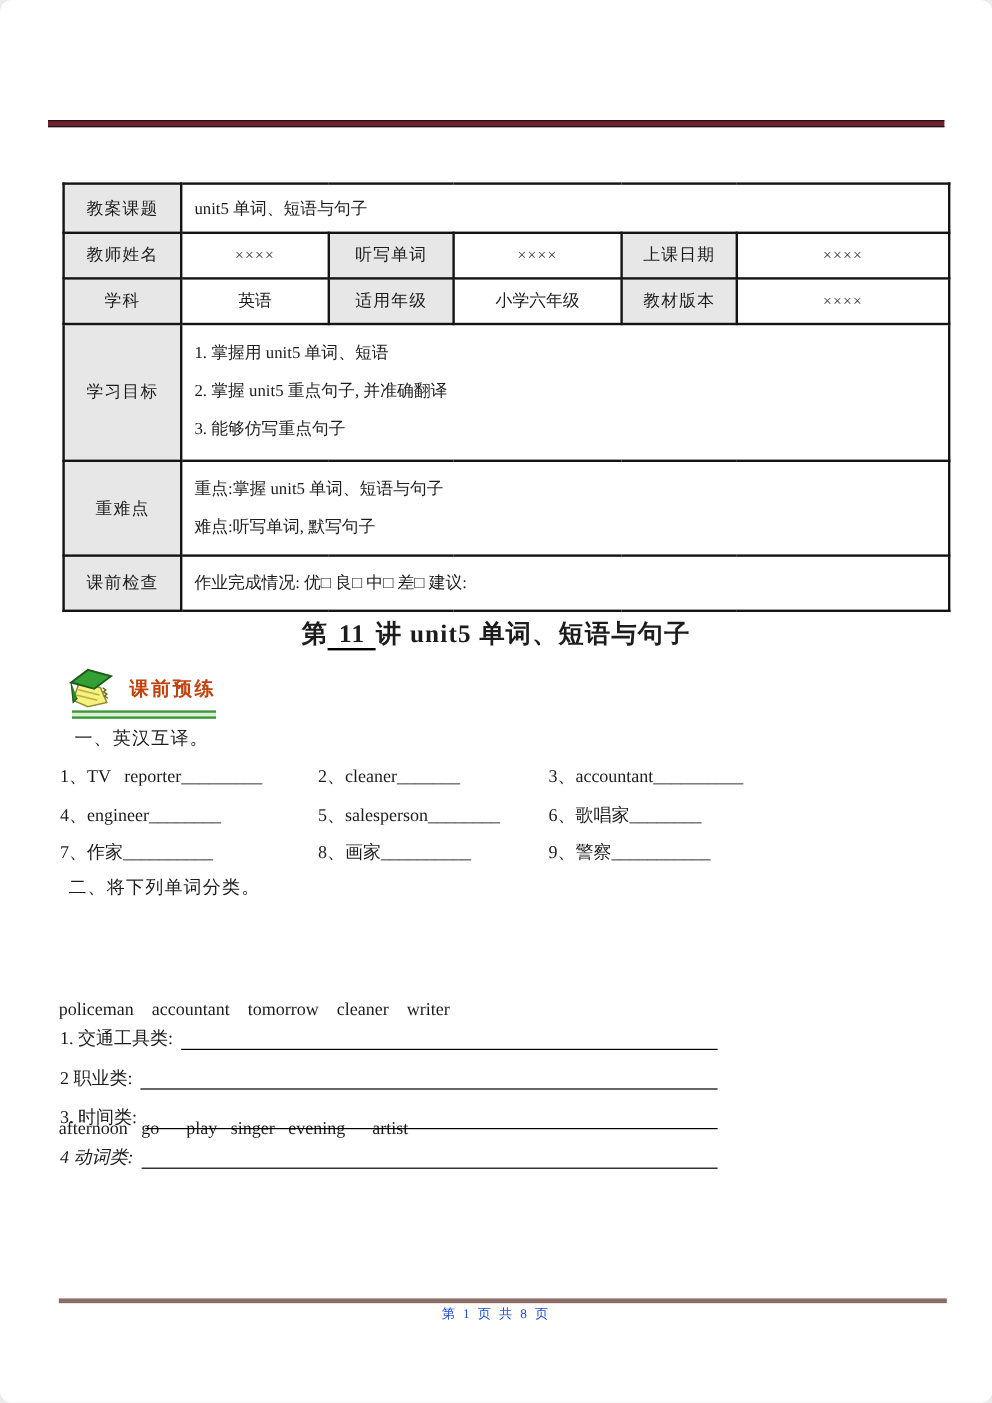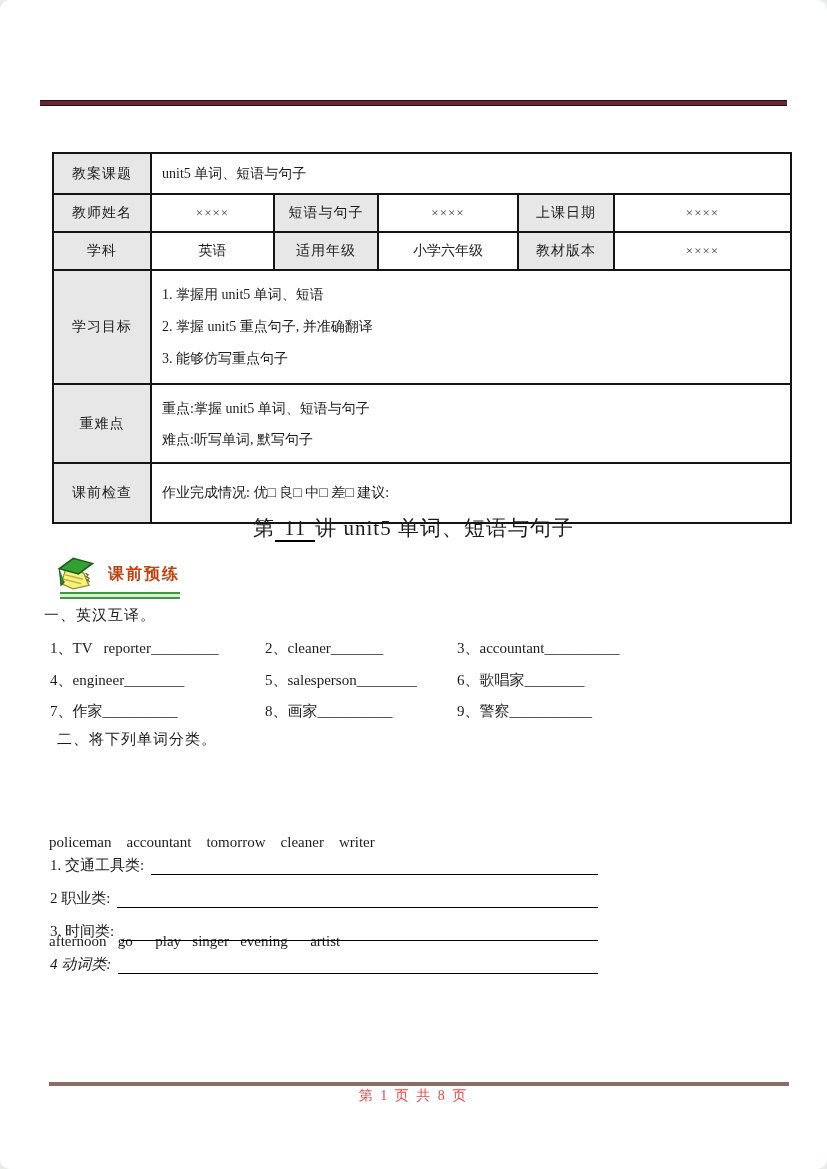--- a/index.html
+++ b/index.html
@@ -34,29 +34,29 @@
     letter-spacing: 1px;
   }
   .info-table .val { background: #ffffff; padding-left: 10px; vertical-align: middle; }
   .info-table .val.center { text-align: center; padding-left: 0; }
   .xs { color: #3f3f3f; letter-spacing: 1px; font-size: 13px; }
   .r1 { height: 41px; }
   .r2 { height: 38px; margin-left: 26px; }
   .r3 { height: 38px; }
   .r4 { height: 114px; }
   .r5 { height: 79px; }
-  .r6 { height: 60px; }
+  .r6 { height: 46px; }
   .cell-lines div { line-height: 32px; white-space: pre; }
   .cell-lines.tight div { line-height: 31px; }
   .c1 { width: 98px; } .c2 { width: 123px; } .c3 { width: 104px; }
   .c4 { width: 140px; } .c5 { width: 96px; } .c6 { width: 177px; }
   
   .doc-title {
     position: absolute; top: 514px; left: 0; width: 100%;
-    text-align: center; font-size: 21px; font-weight: normal;
+    text-align: center; font-size: 21px; font-weight: bold;
     letter-spacing: 1px;
   }
   .doc-title .lect-no {
     border-bottom: 2px solid #000; padding: 0 9px; display: inline-block;
     line-height: 1.15;
   }
   
   .section-header {
     position: absolute; top: 555px; left: 54px;
     display: flex; align-items: center;
@@ -66,21 +66,21 @@
     letter-spacing: 2px;
   }
   .green-bar {
     position: absolute; top: 592px; left: 60px; width: 120px; height: 7px;
     background: #ddeed6;
     border-top: 2px solid #3c9a3c;
     border-bottom: 2px solid #3c9a3c;
   }
   
   .bodyline { position: absolute; font-size: 15px; white-space: pre; }
-  .part1-heading { top: 606px; left: 44px; letter-spacing: 1px; }
+  .part1-heading { top: 606px; left: 62px; letter-spacing: 1px; }
   .items-grid {
     position: absolute; top: 633px; left: 50px; width: 720px;
     display: grid; grid-template-columns: 215px 192px 300px;
     line-height: 31.5px; font-size: 15px; white-space: pre;
   }
   .part2-heading { top: 730px; left: 57px; letter-spacing: 1px; }
   .word-rows {
     position: absolute; top: 760px; left: 49px;
     font-size: 15px; line-height: 33px; white-space: pre;
   }
@@ -92,21 +92,21 @@
     flex: 1; border-bottom: 1px solid #000; height: 18px; margin-left: 7px;
   }
   .cat-1 { top: 856px; } .cat-2 { top: 889px; } .cat-3 { top: 922px; } .cat-4 { top: 955px; font-style: italic; }
   
   .footer-rule {
     position: absolute; top: 1082px; left: 49px; width: 740px; height: 4px;
     background: #8b6d65;
   }
   .footer-text {
     position: absolute; top: 1087px; left: 0; width: 100%;
-    text-align: center; font-size: 14px; color: #ef4444; letter-spacing: 2px;
+    text-align: center; font-size: 11px; color: #1d4ed8; letter-spacing: 2px;
   }
 </style>
 </head>
 <body>
 
 <div class="page">
 
   <div class="top-rule"></div>
 
   <table class="info-table">
@@ -119,21 +119,21 @@
         <col class="c6">
     </colgroup>
     <tbody>
         <tr class="r1">
       <td class="hd">教案课题</td>
       <td class="val" colspan="5">unit5 单词、短语与句子</td>
     </tr>
     <tr class="r2">
       <td class="hd">教师姓名</td>
       <td class="val center xs">××××</td>
-      <td class="hd">短语与句子</td>
+      <td class="hd">听写单词</td>
       <td class="val center xs">××××</td>
       <td class="hd">上课日期</td>
       <td class="val center xs">××××</td>
     </tr>
     <tr class="r3">
       <td class="hd">学科</td>
       <td class="val center">英语</td>
       <td class="hd">适用年级</td>
       <td class="val center">小学六年级</td>
       <td class="hd">教材版本</td>

